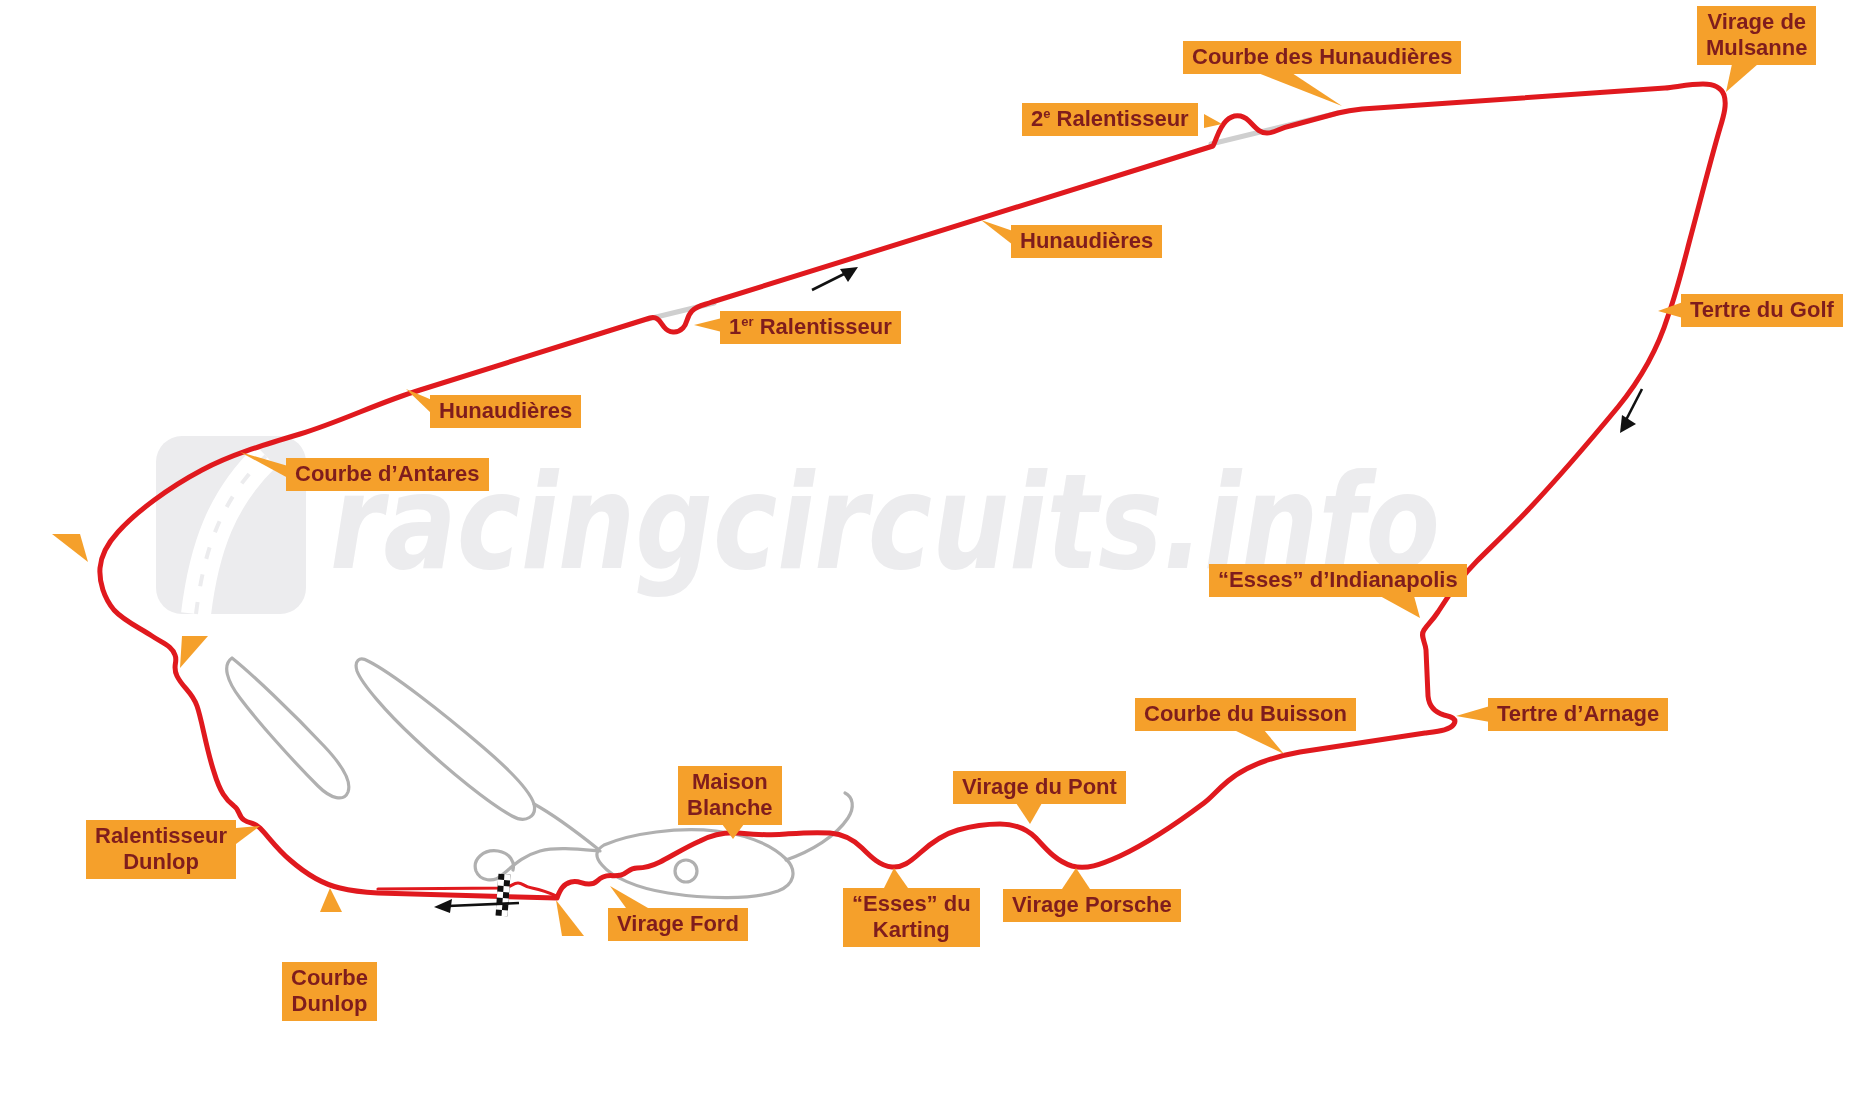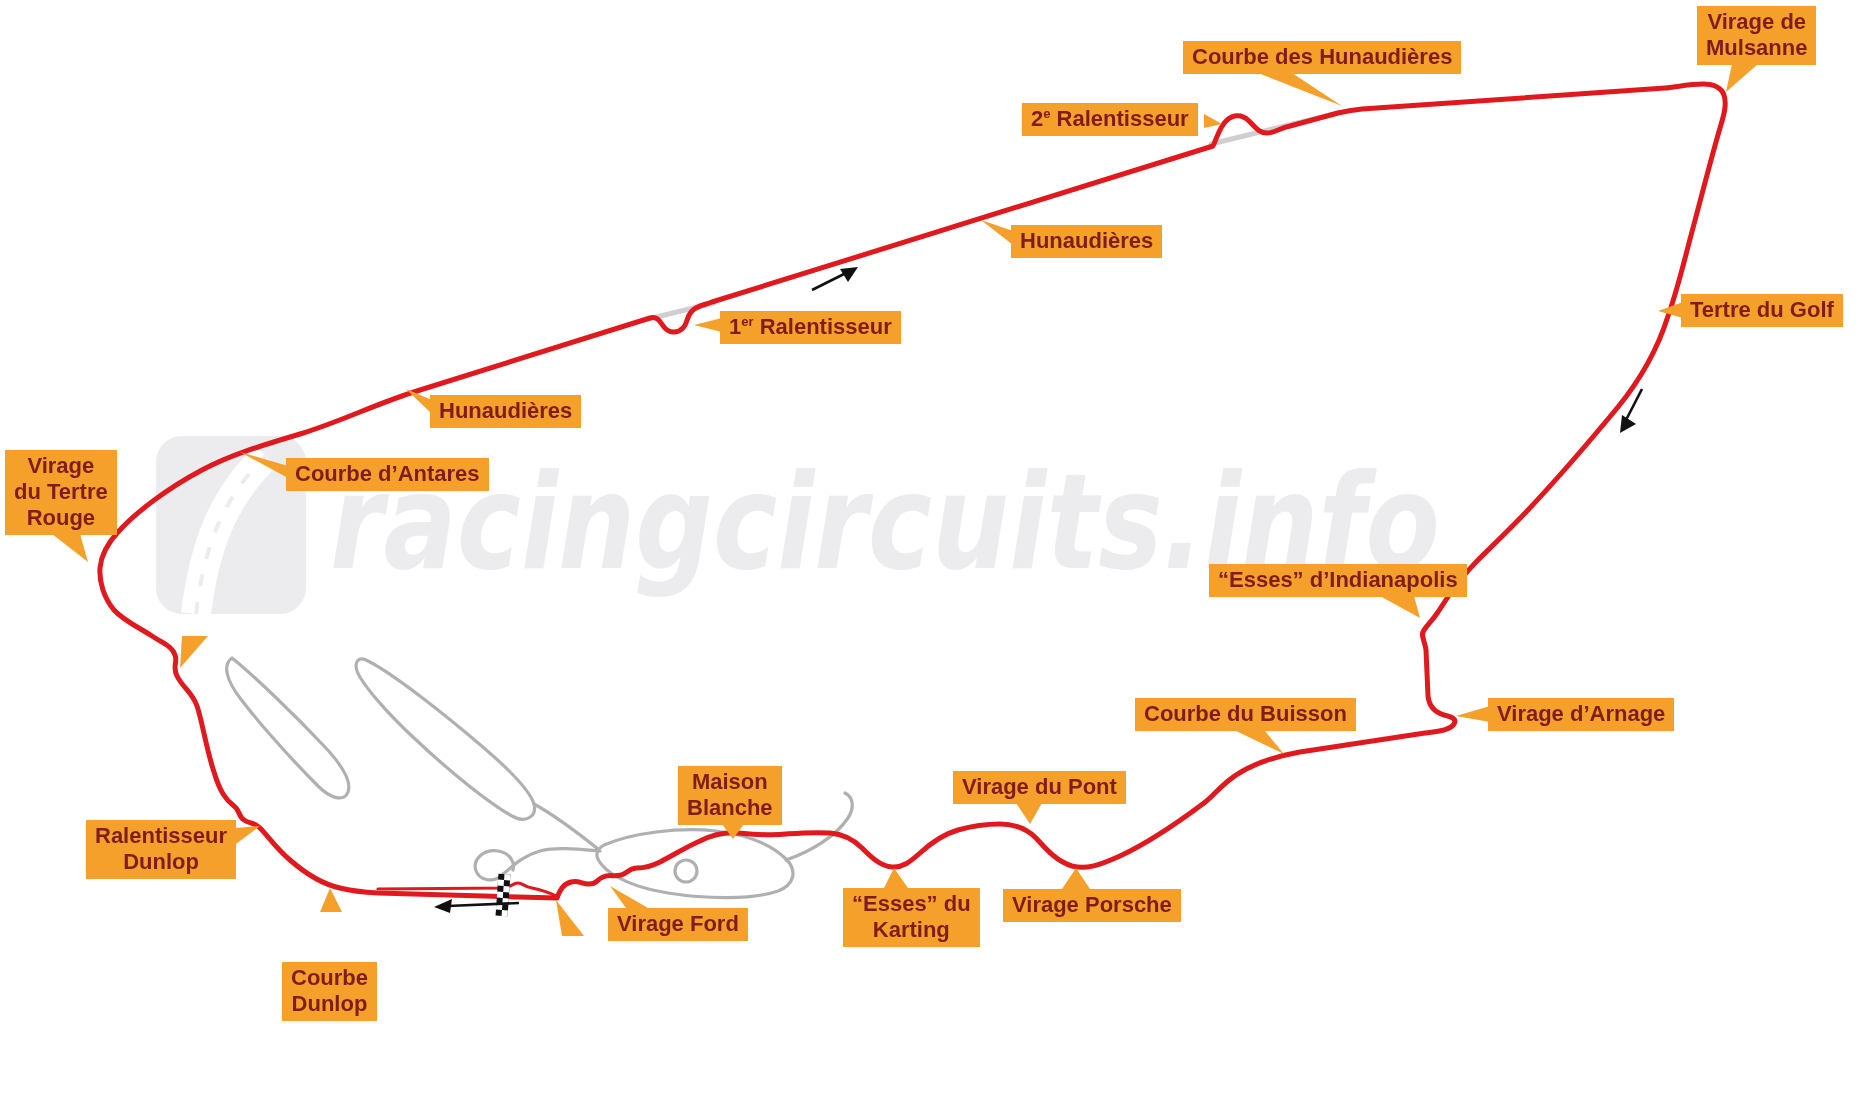--- a/index.html
+++ b/index.html
@@ -132,31 +132,28 @@
   </svg>
 
   <div class="label" style="left:1697px;top:6px">Virage de
 Mulsanne</div>
   <div class="label" style="left:1183px;top:41px">Courbe des Hunaudières</div>
   <div class="label" style="left:1022px;top:103px"><span>2</span><sup>e</sup><span> Ralentisseur</span></div>
   <div class="label" style="left:1011px;top:225px">Hunaudières</div>
   <div class="label" style="left:720px;top:311px"><span>1</span><sup>er</sup><span> Ralentisseur</span></div>
   <div class="label" style="left:430px;top:395px">Hunaudières</div>
   <div class="label" style="left:286px;top:458px">Courbe d’Antares</div>
-  <div class="label" style="left:5px;top:450px">Virage
-du Tertre
-Rouge</div>
   <div class="label" style="left:86px;top:820px">Ralentisseur
 Dunlop</div>
   <div class="label" style="left:282px;top:962px">Courbe
 Dunlop</div>
   <div class="label" style="left:608px;top:908px">Virage Ford</div>
   <div class="label" style="left:678px;top:766px">Maison
 Blanche</div>
   <div class="label" style="left:843px;top:888px">“Esses” du
 Karting</div>
   <div class="label" style="left:953px;top:771px">Virage du Pont</div>
   <div class="label" style="left:1003px;top:889px">Virage Porsche</div>
   <div class="label" style="left:1135px;top:698px">Courbe du Buisson</div>
-  <div class="label" style="left:1488px;top:698px">Virage d’Arnage</div>
+  <div class="label" style="left:1488px;top:698px">Tertre d’Arnage</div>
   <div class="label" style="left:1209px;top:564px">“Esses” d’Indianapolis</div>
   <div class="label" style="left:1681px;top:294px">Tertre du Golf</div>
 </div>
 
 </body></html>

